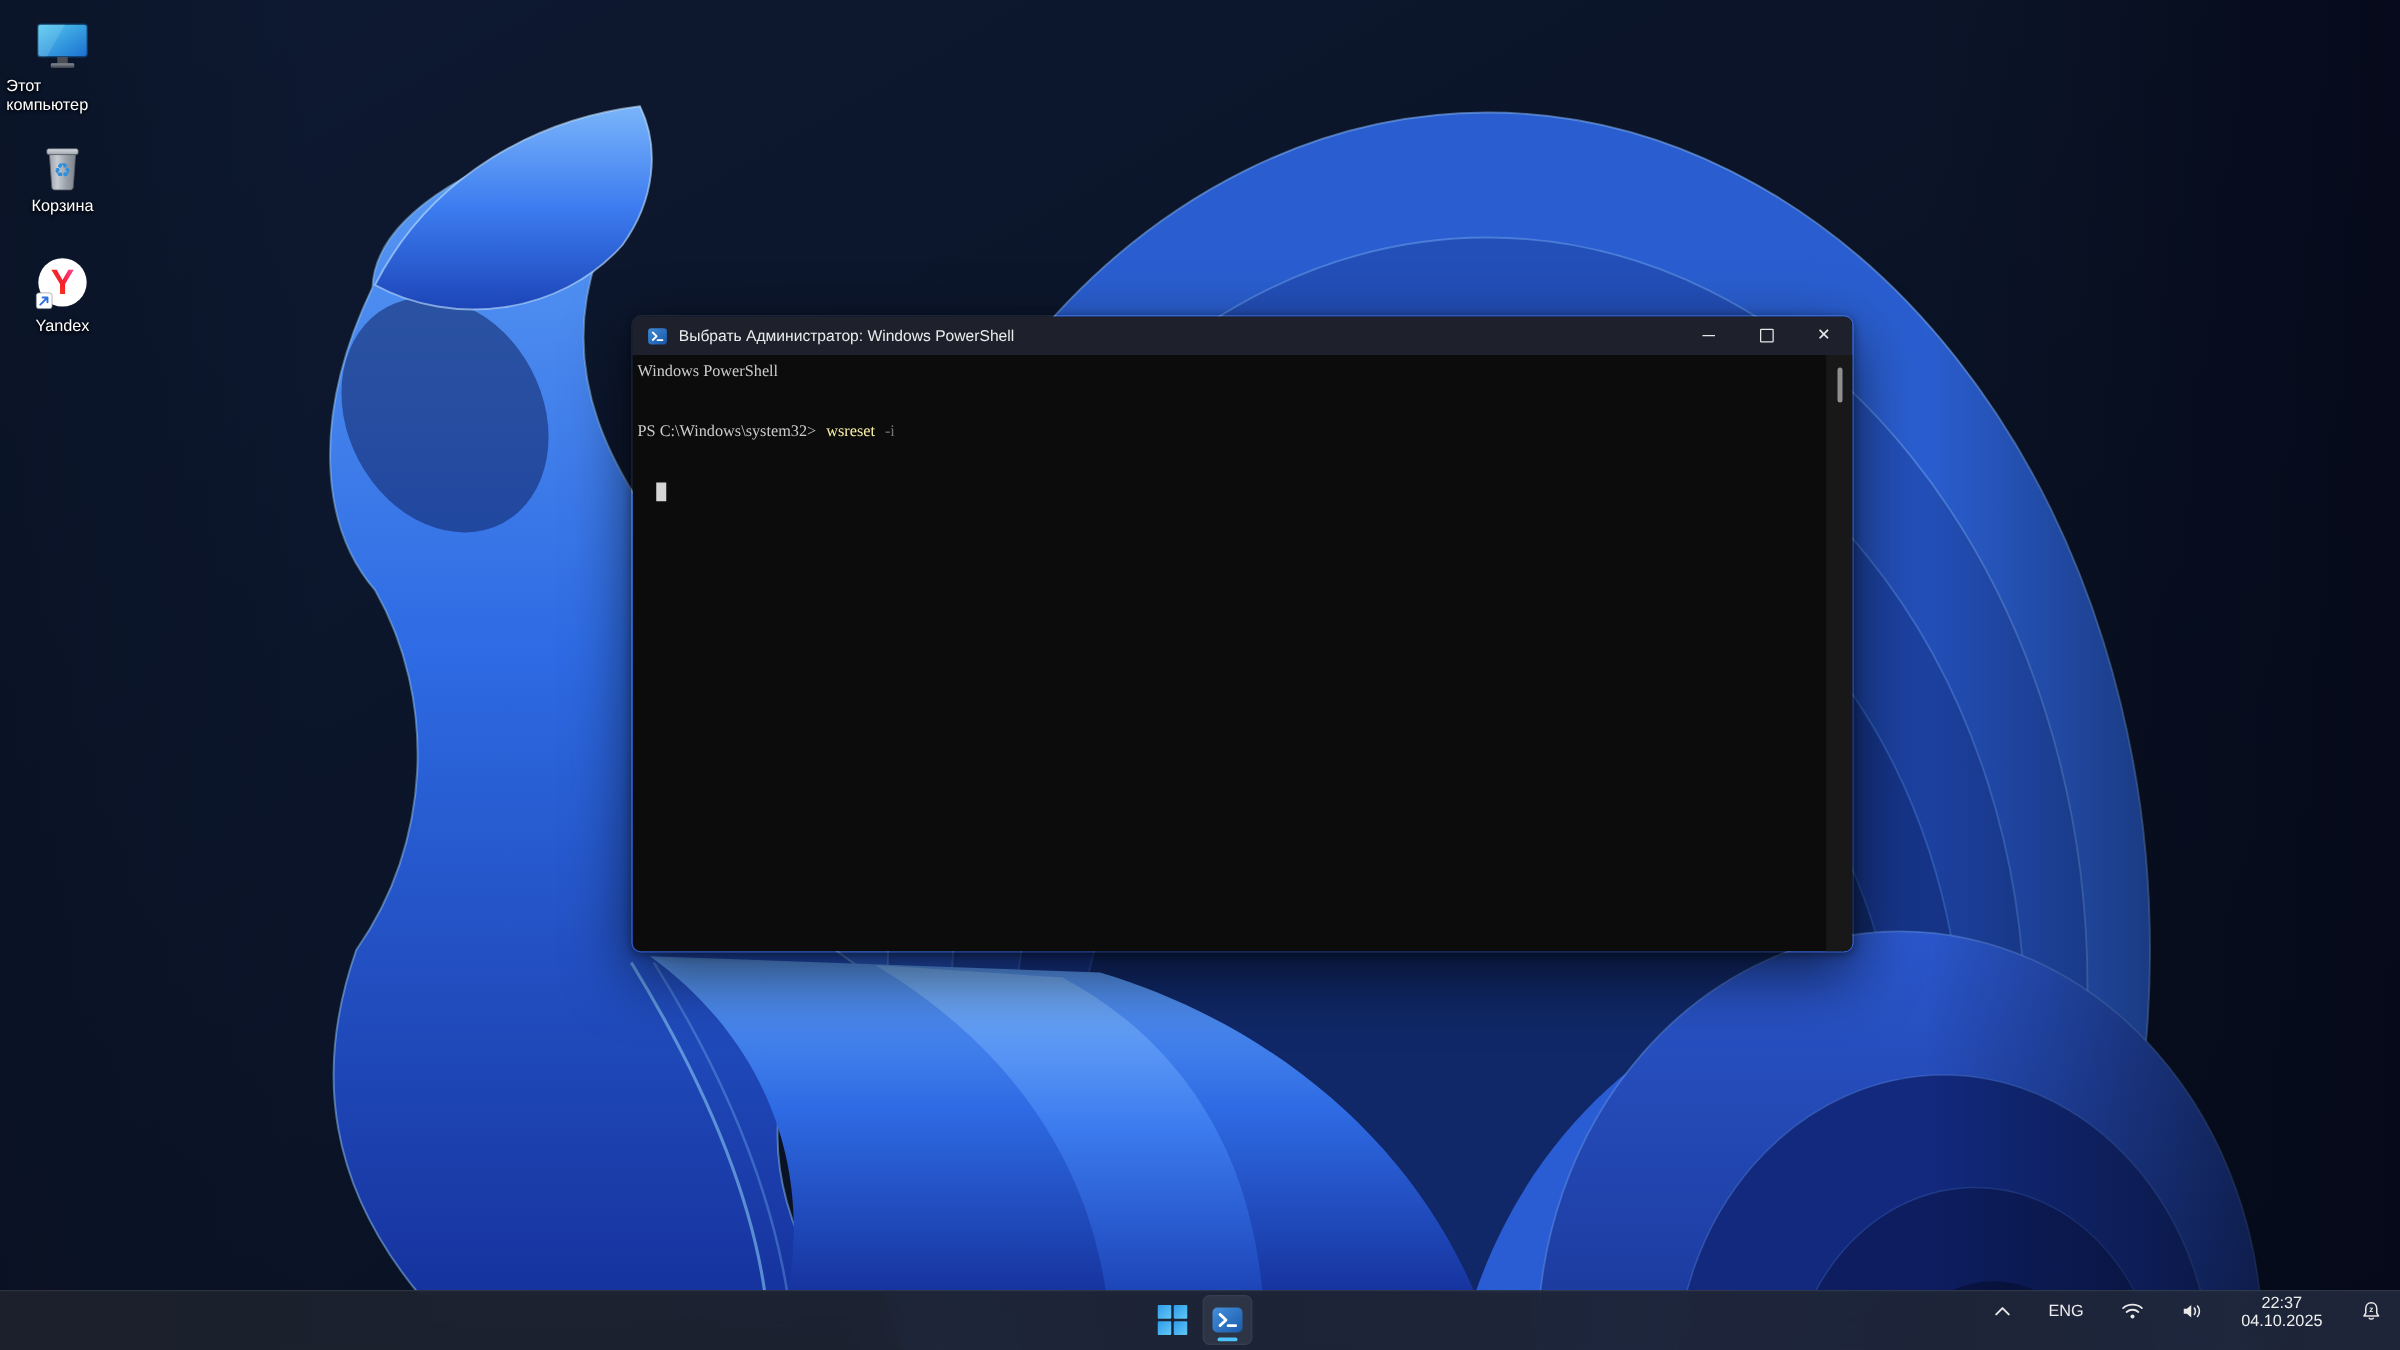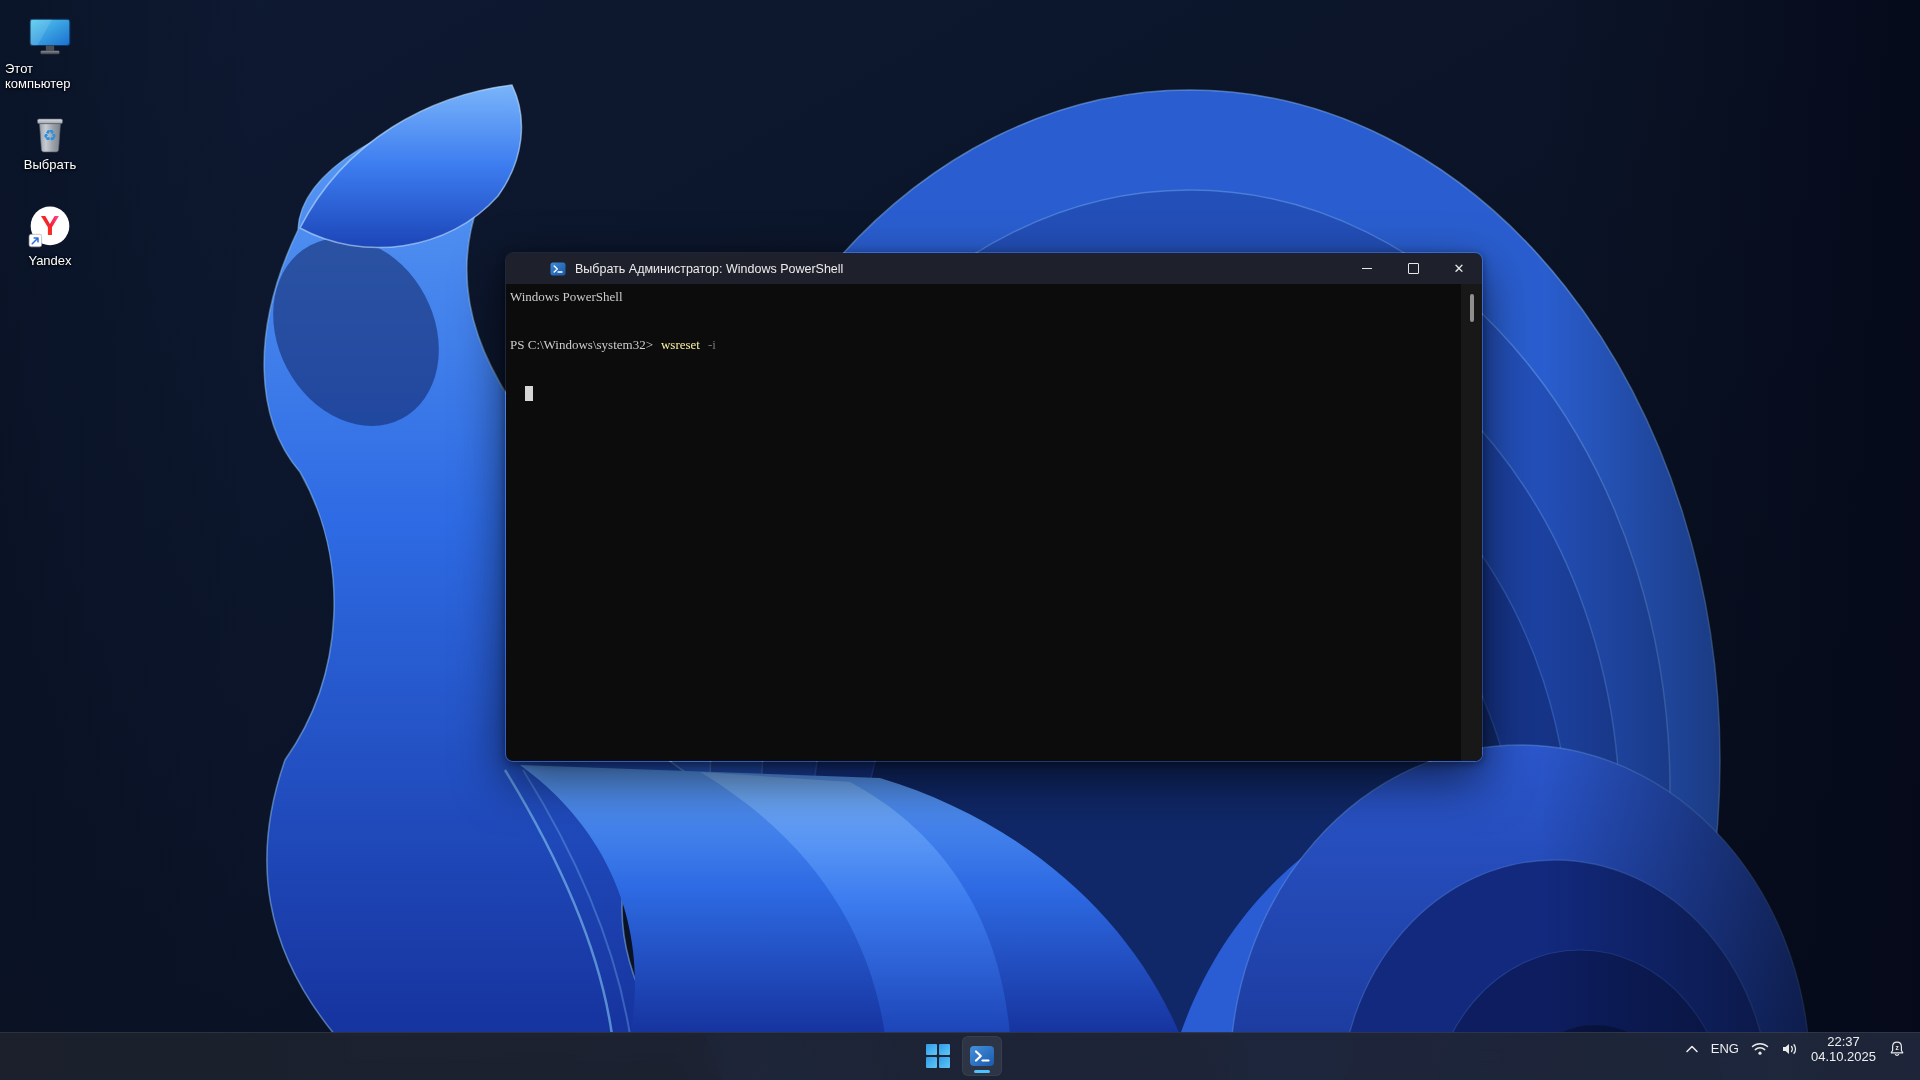--- a/index.html
+++ b/index.html
@@ -12,21 +12,21 @@
   .desk-icons{position:absolute;left:4px;top:8px;width:92px;}
   .desk-item{position:absolute;left:0;width:92px;display:flex;flex-direction:column;align-items:center;cursor:default;}
   .desk-item .ic{width:46px;height:46px;}
   .desk-label{margin-top:3px;font-size:13px;line-height:15px;color:#fff;text-align:left;
     text-shadow:0 1px 3px rgba(0,0,0,.95),0 0 2px rgba(0,0,0,.8);max-width:90px;}
 
   
   .window{position:absolute;left:505px;top:252px;width:978px;height:510px;border-radius:8px;
     overflow:hidden;box-shadow:0 18px 50px rgba(0,0,0,.6),0 2px 8px rgba(0,0,0,.4);
     border:1px solid rgba(255,255,255,.07);box-sizing:border-box;}
-  .titlebar{height:31px;background:var(--titlebar-bg,#1e212c);display:flex;align-items:center;padding-left:32px;}
+  .titlebar{height:31px;background:var(--titlebar-bg,#1e212c);display:flex;align-items:center;}
   .tb-icon{width:16px;height:16px;margin-left:12px;flex:0 0 auto;}
   .tb-title{margin-left:9px;font-size:12.5px;color:#ececec;white-space:nowrap;flex:1 1 auto;}
   .tb-btns{display:flex;height:100%;}
   .tb-btn{width:46px;height:100%;display:flex;align-items:center;justify-content:center;color:#e8e8e8;}
   .gl-min{width:10px;height:1px;background:#e8e8e8;display:block;}
   .gl-max{width:9px;height:9px;border:1px solid #e8e8e8;display:block;border-radius:1px;}
   .gl-close{font-size:13px;line-height:13px;font-family:"DejaVu Sans",sans-serif;}
 
   .term{position:relative;height:479px;background:var(--terminal-bg,#0c0c0c);
     font-family:Liberation Serif, serif;font-size:13px;line-height:16px;
@@ -40,21 +40,21 @@
 
   
   .taskbar{position:absolute;left:0;right:0;bottom:0;height:47px;
     background:linear-gradient(90deg,rgba(28,33,45,.96) 0%,rgba(30,36,52,.94) 60%,rgba(32,40,60,.92) 100%);
     border-top:1px solid rgba(255,255,255,.08);backdrop-filter:blur(18px);}
   .tb-center{position:absolute;left:50%;top:3px;transform:translateX(-50%);display:flex;gap:4px;}
   .task-btn{width:40px;height:40px;border-radius:6px;display:flex;align-items:center;justify-content:center;position:relative;}
   .task-btn.active{background:rgba(255,255,255,.08);border:1px solid rgba(255,255,255,.05);box-sizing:border-box;}
   .run-indicator{position:absolute;bottom:2px;left:50%;transform:translateX(-50%);
     width:16px;height:3px;border-radius:2px;background:var(--accent,#4cc2ff);}
-  .tb-tray{position:absolute;right:14px;top:0;bottom:16px;display:flex;align-items:center;gap:12px;}
+  .tb-tray{position:absolute;right:14px;top:0;bottom:16px;display:flex;align-items:center;gap:30px;}
   .tray-lang{font-size:13px;color:#eee;}
   .tray-clock{text-align:center;color:#eee;font-size:13px;line-height:15px;}
   .tray-ic{display:flex;align-items:center;justify-content:center;}
 </style>
 </head>
 <body>
 
 <div class="desktop">
 
   <svg class="wallpaper" width="1920" height="1080" viewBox="0 0 1920 1080">
@@ -159,21 +159,21 @@
             </linearGradient>
           <linearGradient id="lidG" x1="0" y1="0" x2="0" y2="1">
           <stop offset="0" stop-color="#d8dce2"></stop>
               <stop offset="1" stop-color="#a0a5ad"></stop>
             </linearGradient>
           </defs>
         <rect x="10" y="10.5" width="24" height="4.5" rx="1.5" fill="url(#lidG)" stroke="#5b6067" stroke-width=".6"></rect>
         <path d="M12 15 L32 15 L30.2 40 C30.1 41.2 29.2 42 28 42 L16 42 C14.8 42 13.9 41.2 13.8 40 Z" fill="url(#binG)" stroke="#5b6067" stroke-width=".6"></path>
         <text x="22" y="32" font-size="15" text-anchor="middle" fill="#2e8fdd" font-family="'DejaVu Sans',sans-serif">♻</text>
       </svg>
-      <div class="desk-label">Выбрать</div>
+      <div class="desk-label">Корзина</div>
     </div>
 
     <div class="desk-item" style="top:196px;">
       <svg class="ic" viewBox="0 0 44 44">
         <defs>
             <linearGradient id="yG" x1="0" y1="1" x2="1" y2="0">
           <stop offset="0" stop-color="#ff5500"></stop>
               <stop offset=".5" stop-color="#f5202e"></stop>
               <stop offset="1" stop-color="#ff4fb0"></stop>
         </linearGradient>

